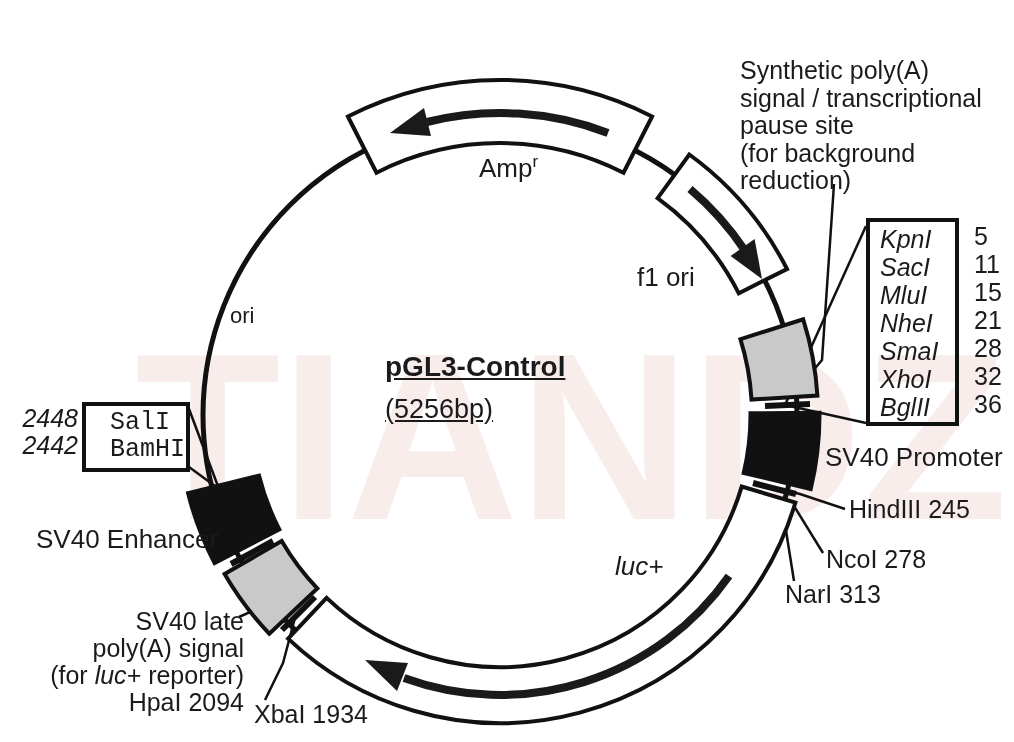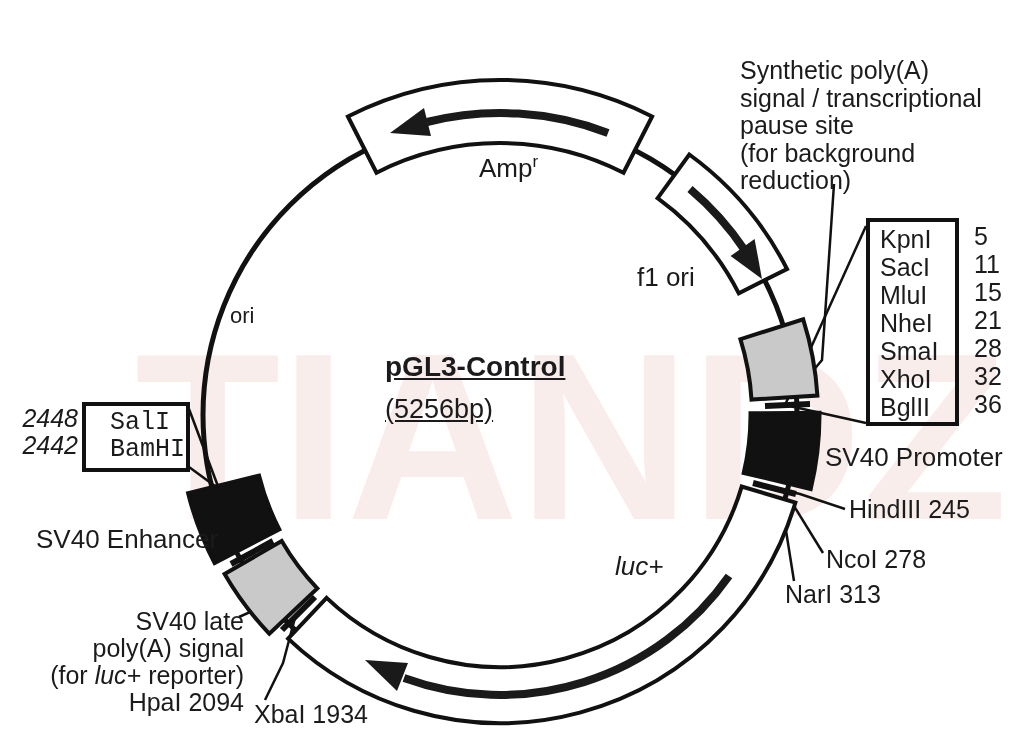--- a/index.html
+++ b/index.html
@@ -40,20 +40,21 @@
   .amp-label sup { font-size: 17px; line-height: 0; }
   .gene-italic { font-style: italic; font-size: 26px; }
   .mcs-box {
     position: absolute;
     left: 866px; top: 218px;
     width: 93px; height: 208px;
     border: 4px solid #111;
     box-sizing: border-box;
     z-index: 2;
     padding: 3px 0 0 10px;
+    font-style: italic;
   }
   .mcs-box .row { font-size: 25px; line-height: 28px; }
   .mcs-nums {
     position: absolute;
     left: 974px; top: 222px;
     z-index: 2;
   }
   .mcs-nums .row { font-size: 25px; line-height: 28px; }
   .salbam-nums { text-align: right; width: 66px; line-height: 27px; }
   .salbam-box {

